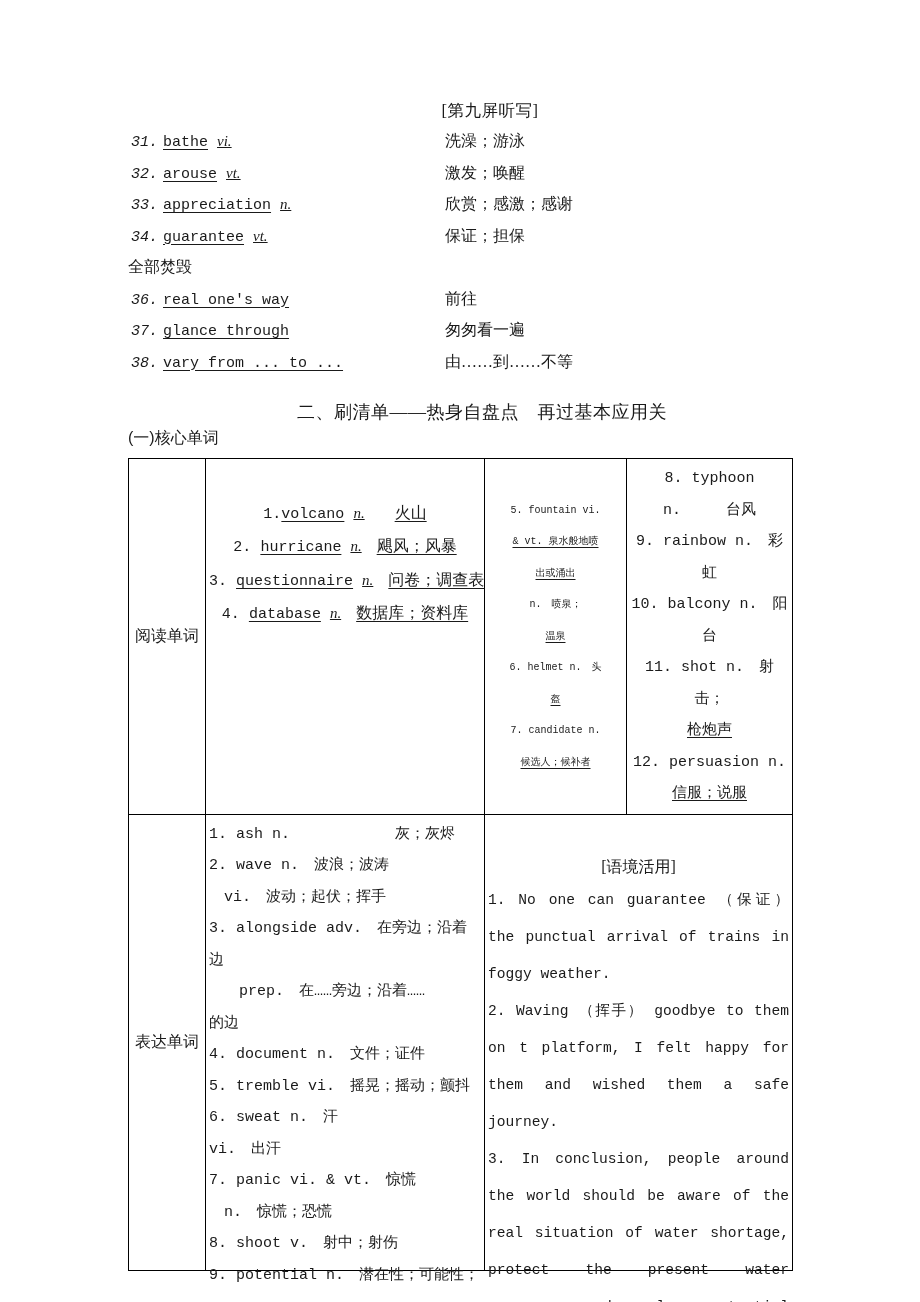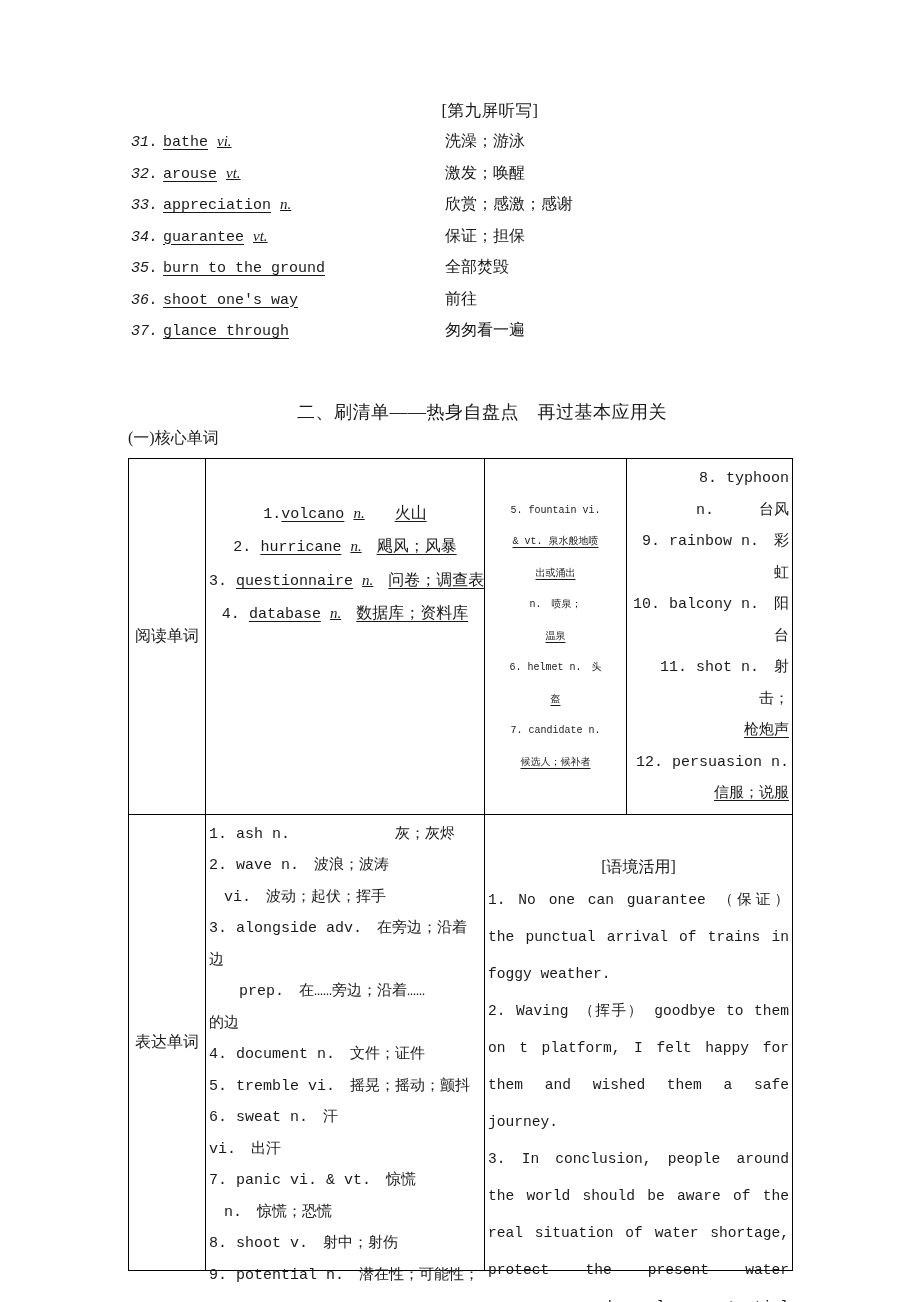--- a/index.html
+++ b/index.html
@@ -85,21 +85,21 @@
     font-family: "Liberation Serif", "DejaVu Serif", serif;
     letter-spacing: 0.5px;
     padding-left: 44px;
     box-sizing: border-box;
   }
   .sub-heading {
     position: absolute;
     left: 128px;
     top: 428px;
     font-size: 16px;
-    font-family: Liberation Serif, serif;
+    font-family: Liberation Sans, sans-serif;
   }
 
   
   .vocab-table {
     position: absolute;
     left: 128px;
     top: 458px;
     width: 664px;
     border-collapse: collapse;
     table-layout: fixed;
@@ -138,21 +138,21 @@
     font-family: "Liberation Serif", "DejaVu Serif", serif;
     font-size: 16px;
   }
   .third-col .entry,
   .fourth-col .entry {
     text-align: center;
     white-space: normal;
     line-height: 31.5px;
   }
   .third-col .entry { font-size: 10px; }
-  .fourth-col .entry { font-size: 15px; text-align: right; }
+  .fourth-col .entry { font-size: 15px; }
 
   .main-col .entry {
     text-align: center;
   }
   .expr-col .entry {
     text-align: left;
     white-space: normal;
   }
 
   .box-title {
@@ -203,40 +203,43 @@
     </div>
 
     <div class="dict-row">
       <div class="dict-left">
         <span class="dict-num">34.</span><span class="dict-word">guarantee</span> <span class="pos">vt.</span>
       </div>
       <div class="dict-right">保证；担保</div>
     </div>
 
     <div class="dict-row">
-      <div class="dict-left">
-        <span class="dict-num">35.</span><span class="dict-word">burn to the ground</span> <span class="pos"></span>
-      </div>
       <div class="dict-right">全部焚毁</div>
     </div>
 
     <div class="dict-row">
       <div class="dict-left">
-        <span class="dict-num">36.</span><span class="dict-word">shoot one's way</span> <span class="pos"></span>
+        <span class="dict-num">36.</span><span class="dict-word">real one's way</span> <span class="pos"></span>
       </div>
       <div class="dict-right">前往</div>
     </div>
 
     <div class="dict-row">
       <div class="dict-left">
         <span class="dict-num">37.</span><span class="dict-word">glance through</span> <span class="pos"></span>
       </div>
       <div class="dict-right">匆匆看一遍</div>
     </div>
 
+    <div class="dict-row">
+      <div class="dict-left">
+        <span class="dict-num">38.</span><span class="dict-word">vary from ... to ...</span> <span class="pos"></span>
+      </div>
+      <div class="dict-right">由……到……不等</div>
+    </div>
   </div>
 
   <div class="section-heading">二、刷清单——热身自盘点　再过基本应用关</div>
   <div class="sub-heading">(一)核心单词</div>
 
   <table class="vocab-table">
     <colgroup>
       <col class="col-label">
         <col class="col-main">
         <col class="col-third">

